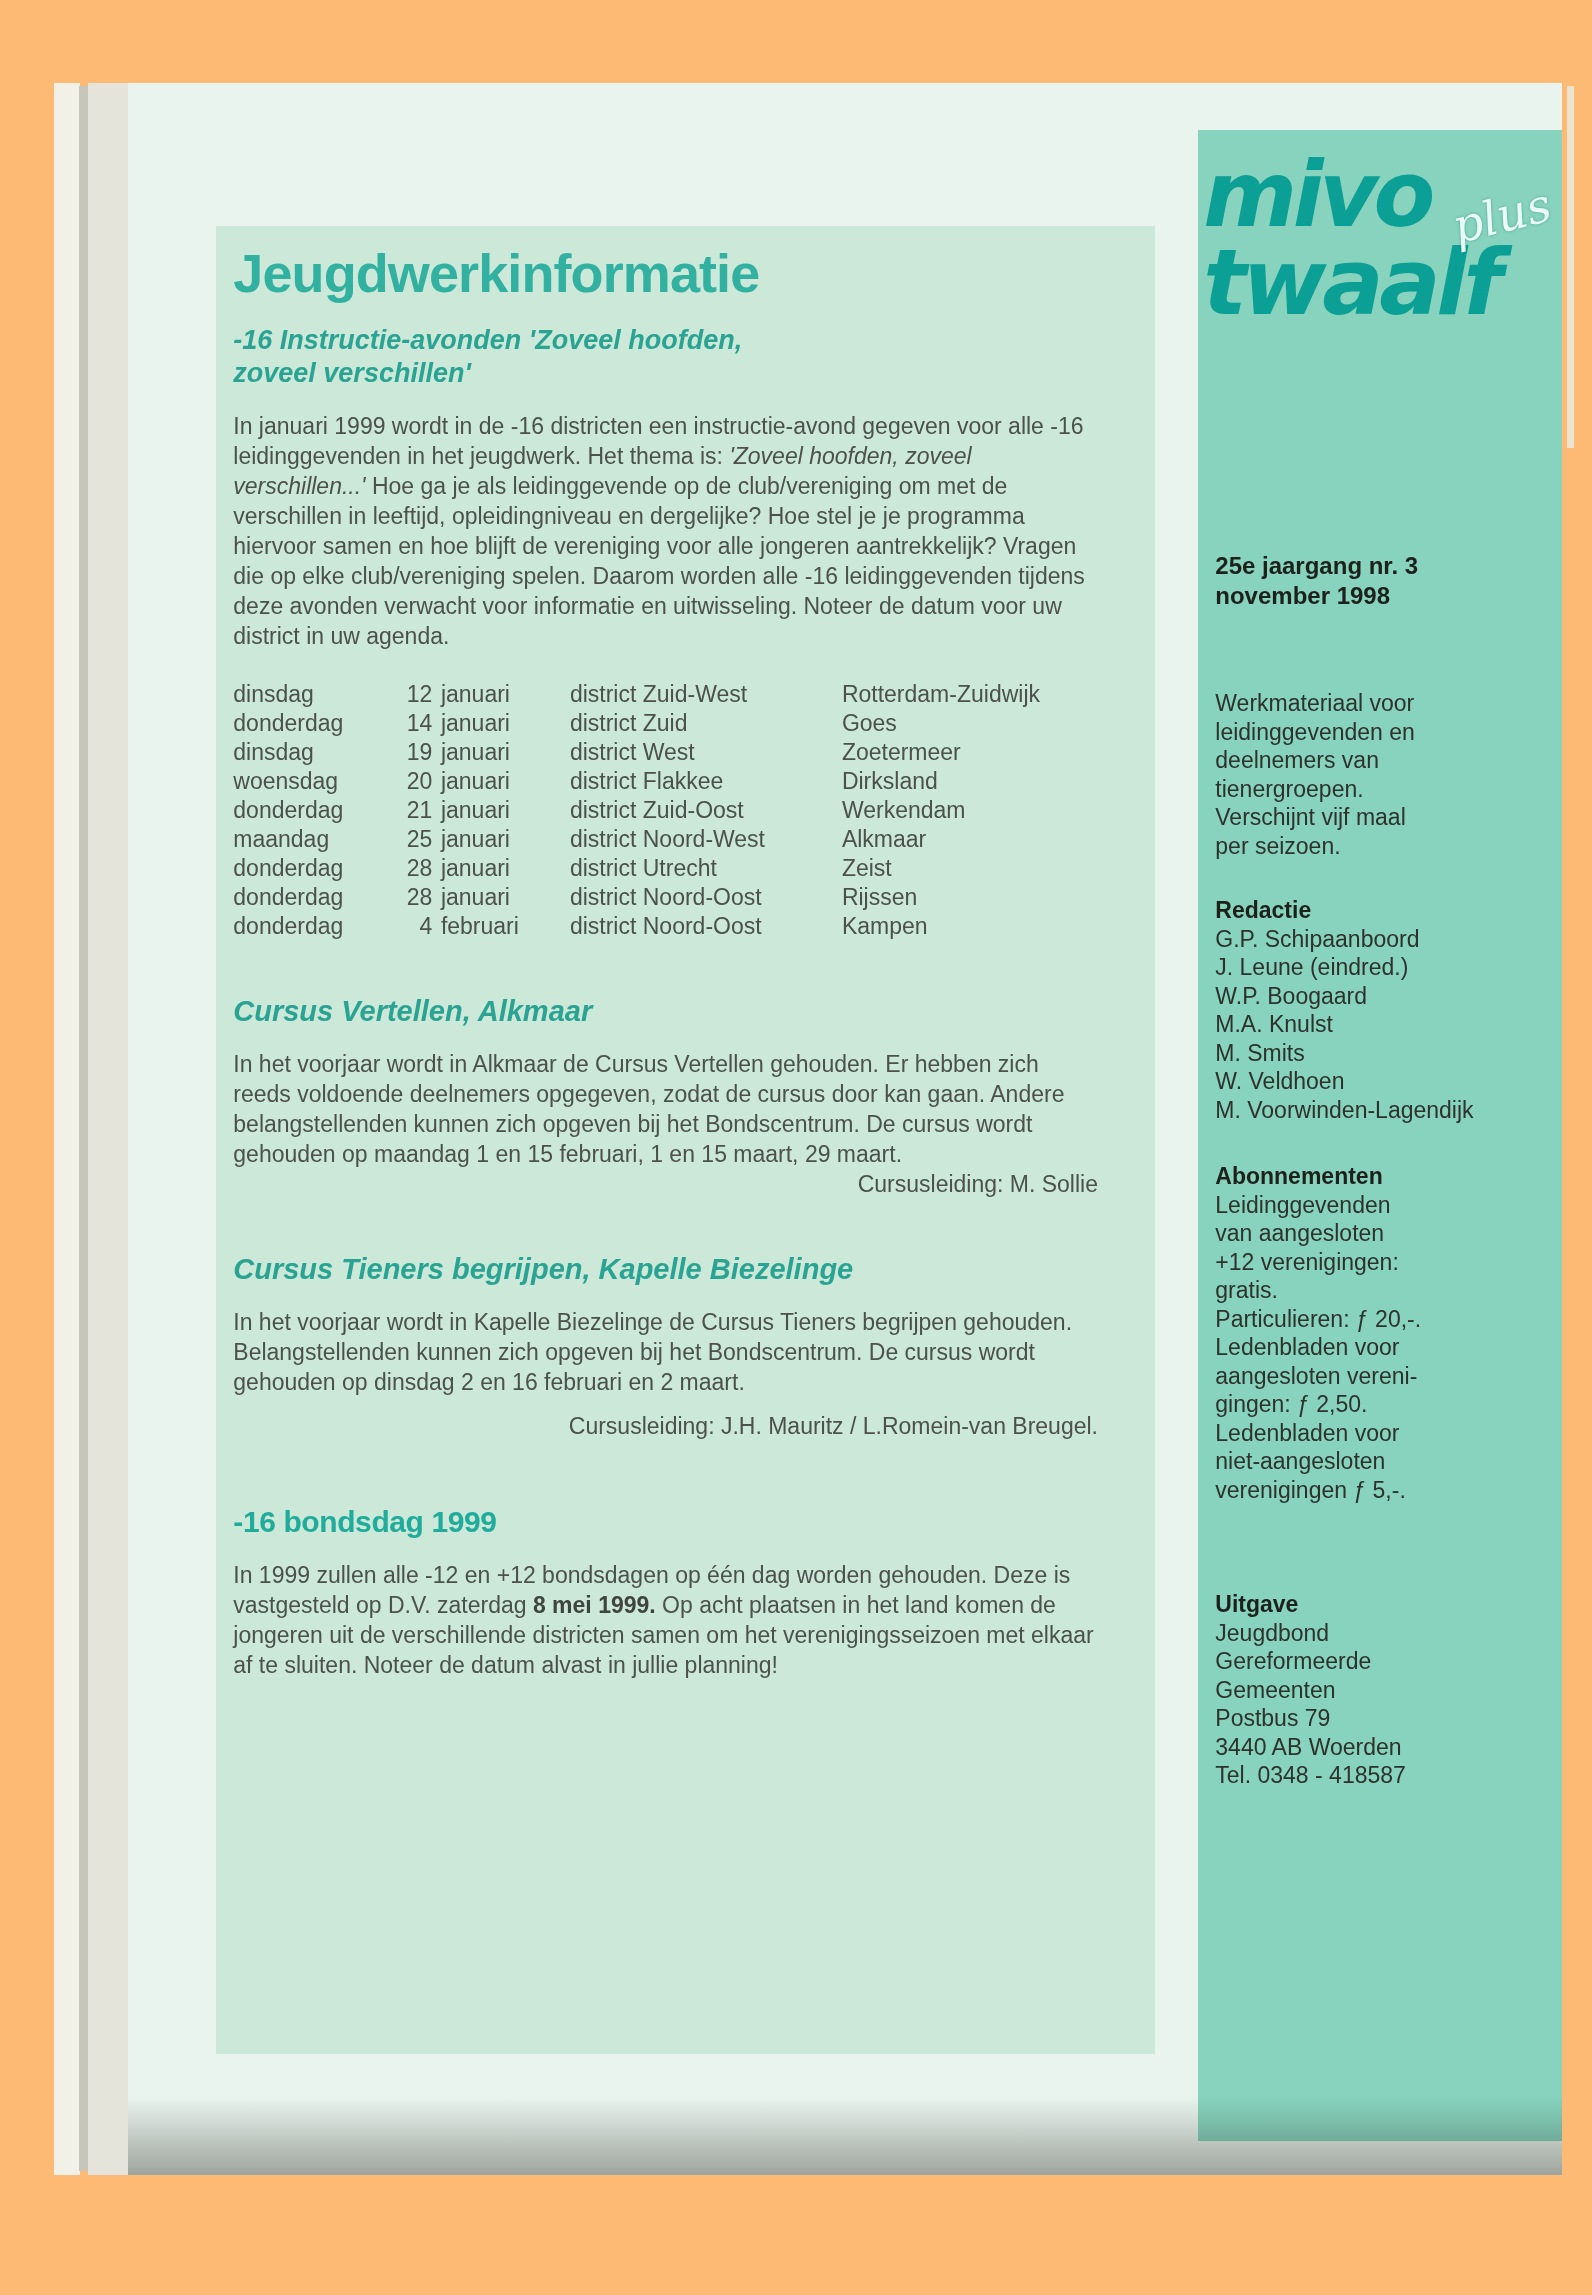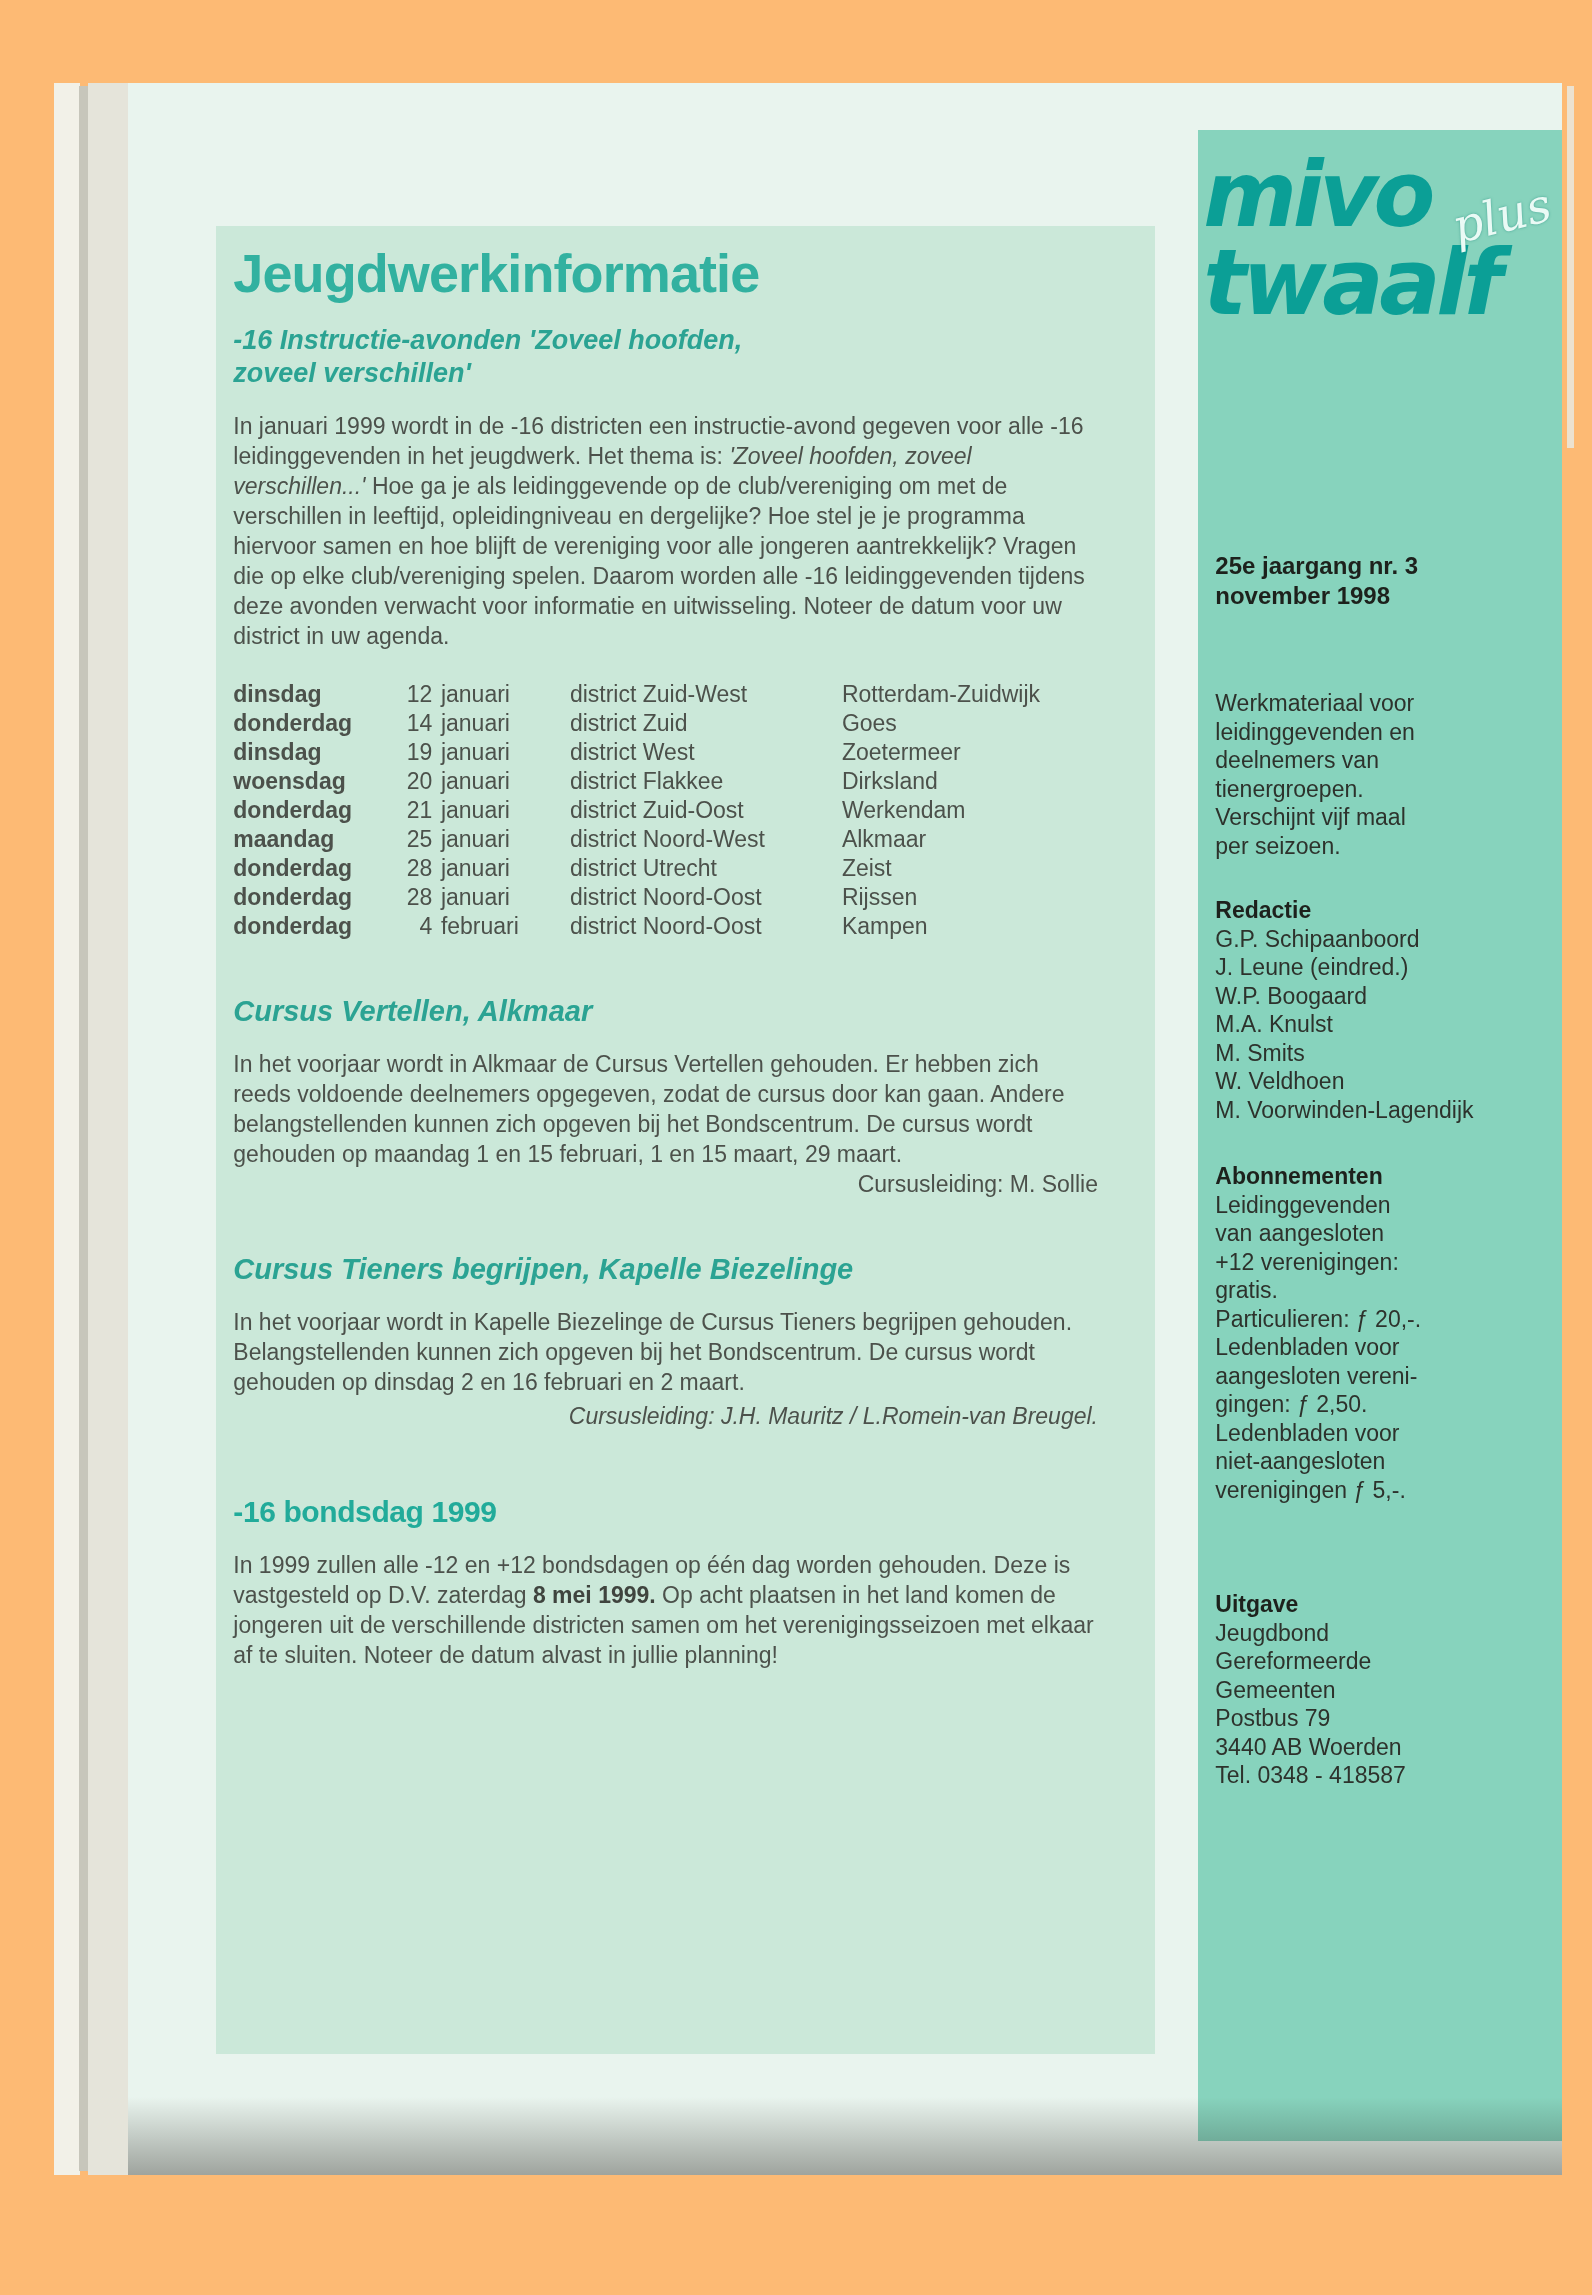--- a/index.html
+++ b/index.html
@@ -46,21 +46,21 @@
   .para {
     margin-top:21px;
     font-size:23px; line-height:30px; color:#4c514b;
     max-width:865px;
   }
   .para .inline-italic { font-style:italic; }
   .para .inline-bold { font-weight:bold; color:#3f443e;margin-top:44px; }
 
   .schedule { margin-top:29px; font-size:23px; line-height:29px; }
   .sched-row { display:flex; }
-  .c-day      { width:161px;font-weight:bold; }
+  .c-day      { width:161px; }
   .c-num      { width:38px; text-align:right; }
   .c-month    { width:129px; margin-left:8.6px; }
   .c-district { width:272px; }
   .c-place    { flex:1; }
 
   .section-heading {
     margin-top:54px;
     font-size:29px; font-weight:bold; font-style:italic;
     color:#2ba393;
   }
@@ -192,21 +192,21 @@
           <span class="c-place">Kampen</span>
         </div>
       </div>
 
       <h3 class="section-heading">Cursus Vertellen, Alkmaar</h3>
       <p class="para">In het voorjaar wordt in Alkmaar de Cursus Vertellen gehouden. Er hebben zich reeds voldoende deelnemers opgegeven, zodat de cursus door kan gaan. Andere belangstellenden kunnen zich opgeven bij het Bondscentrum. De cursus wordt gehouden op maandag 1 en 15 februari, 1 en 15 maart, 29 maart.</p>
       <p class="para leader-line" style="margin-top:0;">Cursusleiding: M. Sollie</p>
 
       <h3 class="section-heading">Cursus Tieners begrijpen, Kapelle Biezelinge</h3>
       <p class="para">In het voorjaar wordt in Kapelle Biezelinge de Cursus Tieners begrijpen gehouden.  Belangstellenden kunnen zich opgeven bij het Bondscentrum. De cursus wordt gehouden op dinsdag 2 en 16 februari en 2 maart.</p>
-      <p class="para leader-line" style="margin-top:4px;font-style:italic;">Cursusleiding: J.H. Mauritz / L.Romein-van Breugel.</p>
+      <p class="para leader-line" style="margin-top:14px;">Cursusleiding: J.H. Mauritz / L.Romein-van Breugel.</p>
 
       <h2 class="big-heading">-16 bondsdag 1999</h2>
       <p class="para"><span>In 1999 zullen alle  -12 en +12 bondsdagen op één dag worden gehouden. Deze is vastgesteld op D.V. zaterdag </span><span class="inline-bold">8 mei 1999.</span><span> Op acht plaatsen in het land komen de jongeren uit de verschillende districten samen om het verenigingsseizoen met elkaar af te sluiten. Noteer de datum alvast in jullie planning!</span></p>
 
     </div>
 
     <div class="sidebar">
 
       <div class="sb-logo">
         <div class="logo-word">mivo</div>

